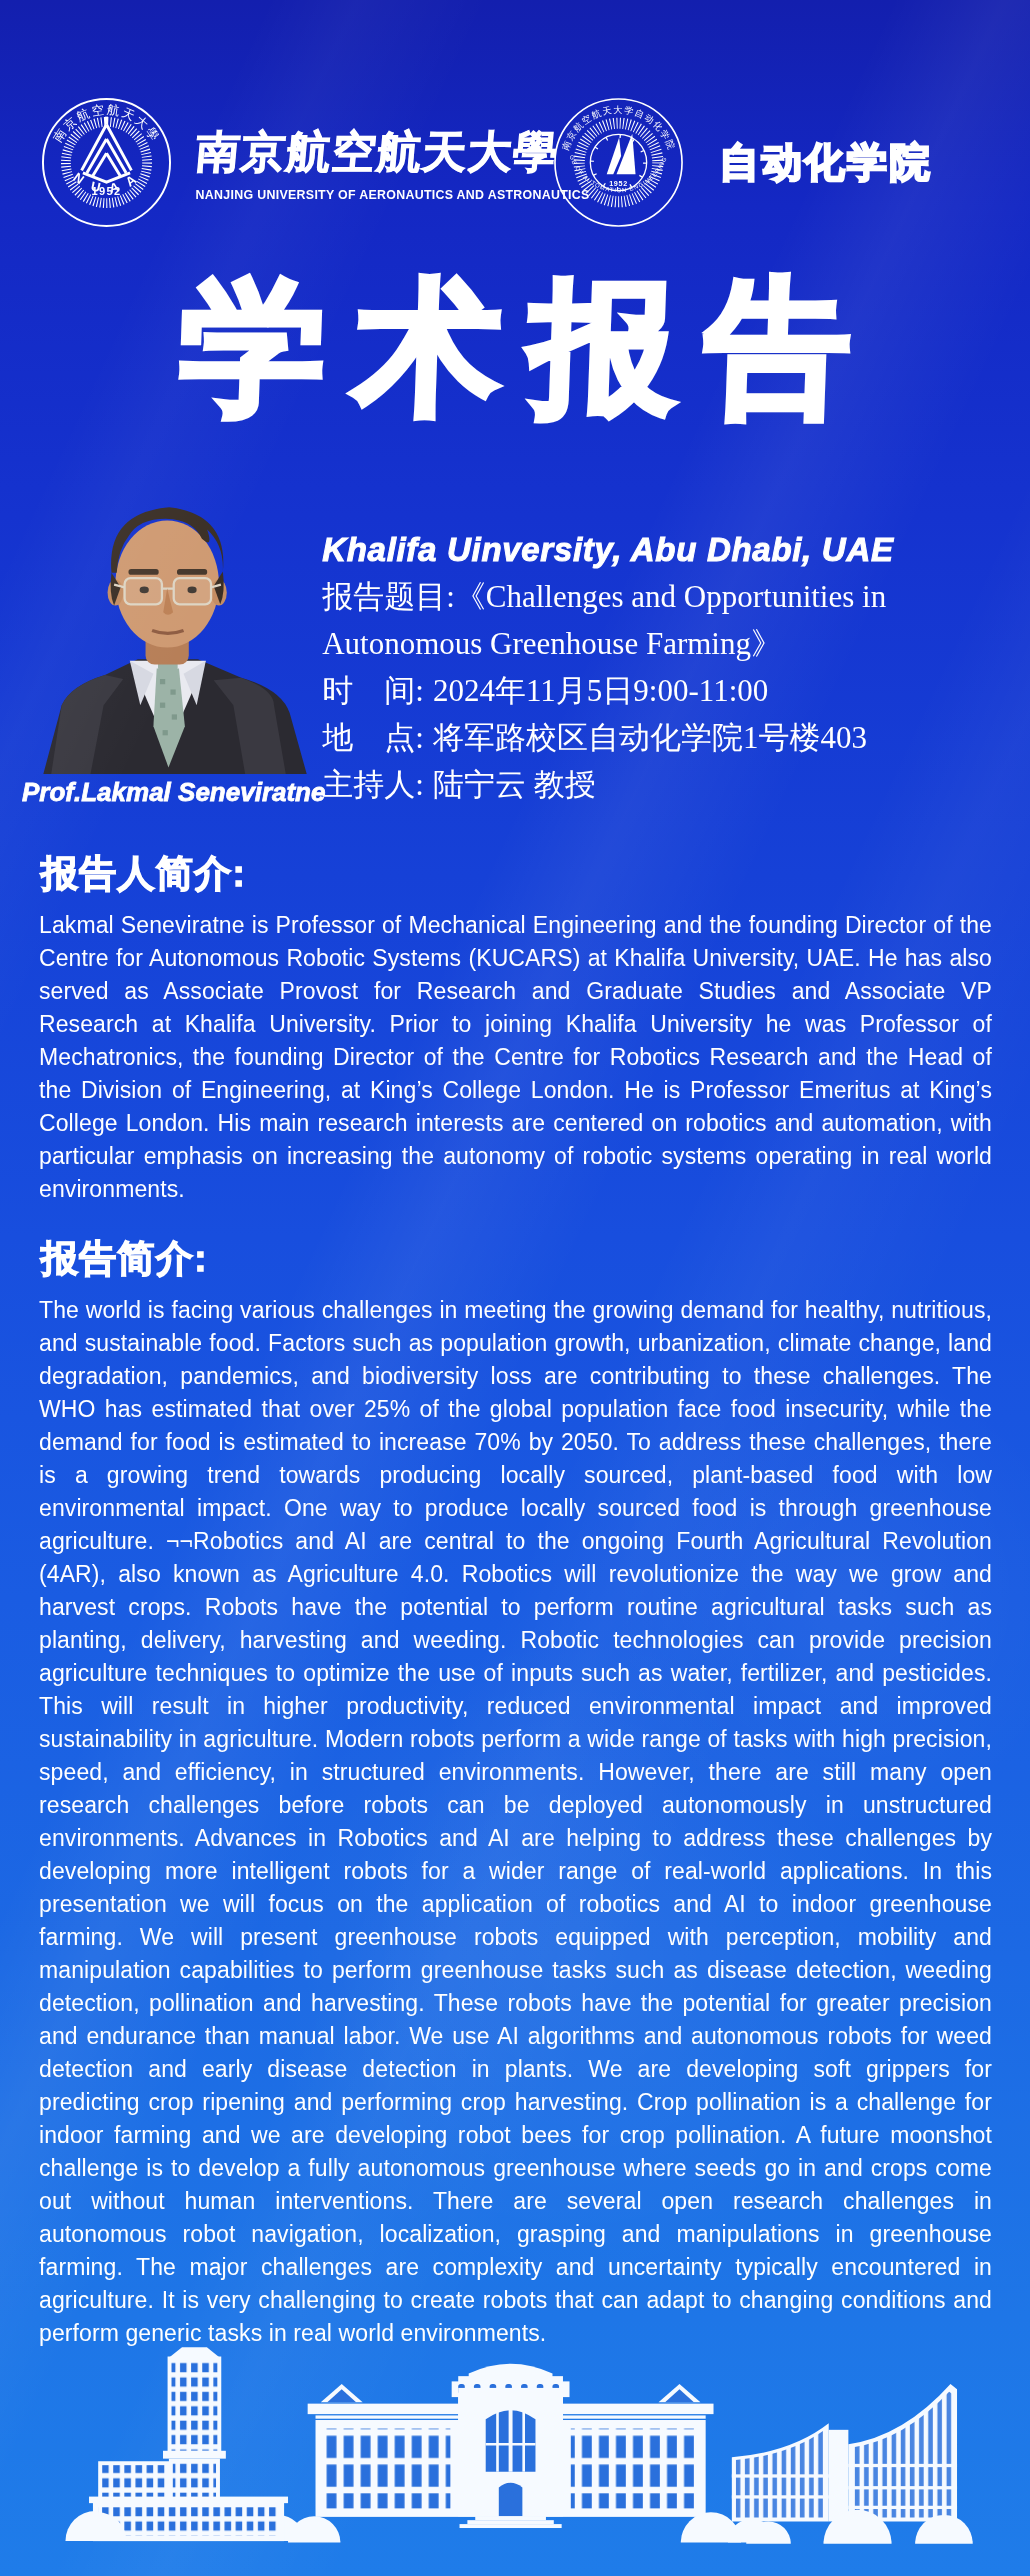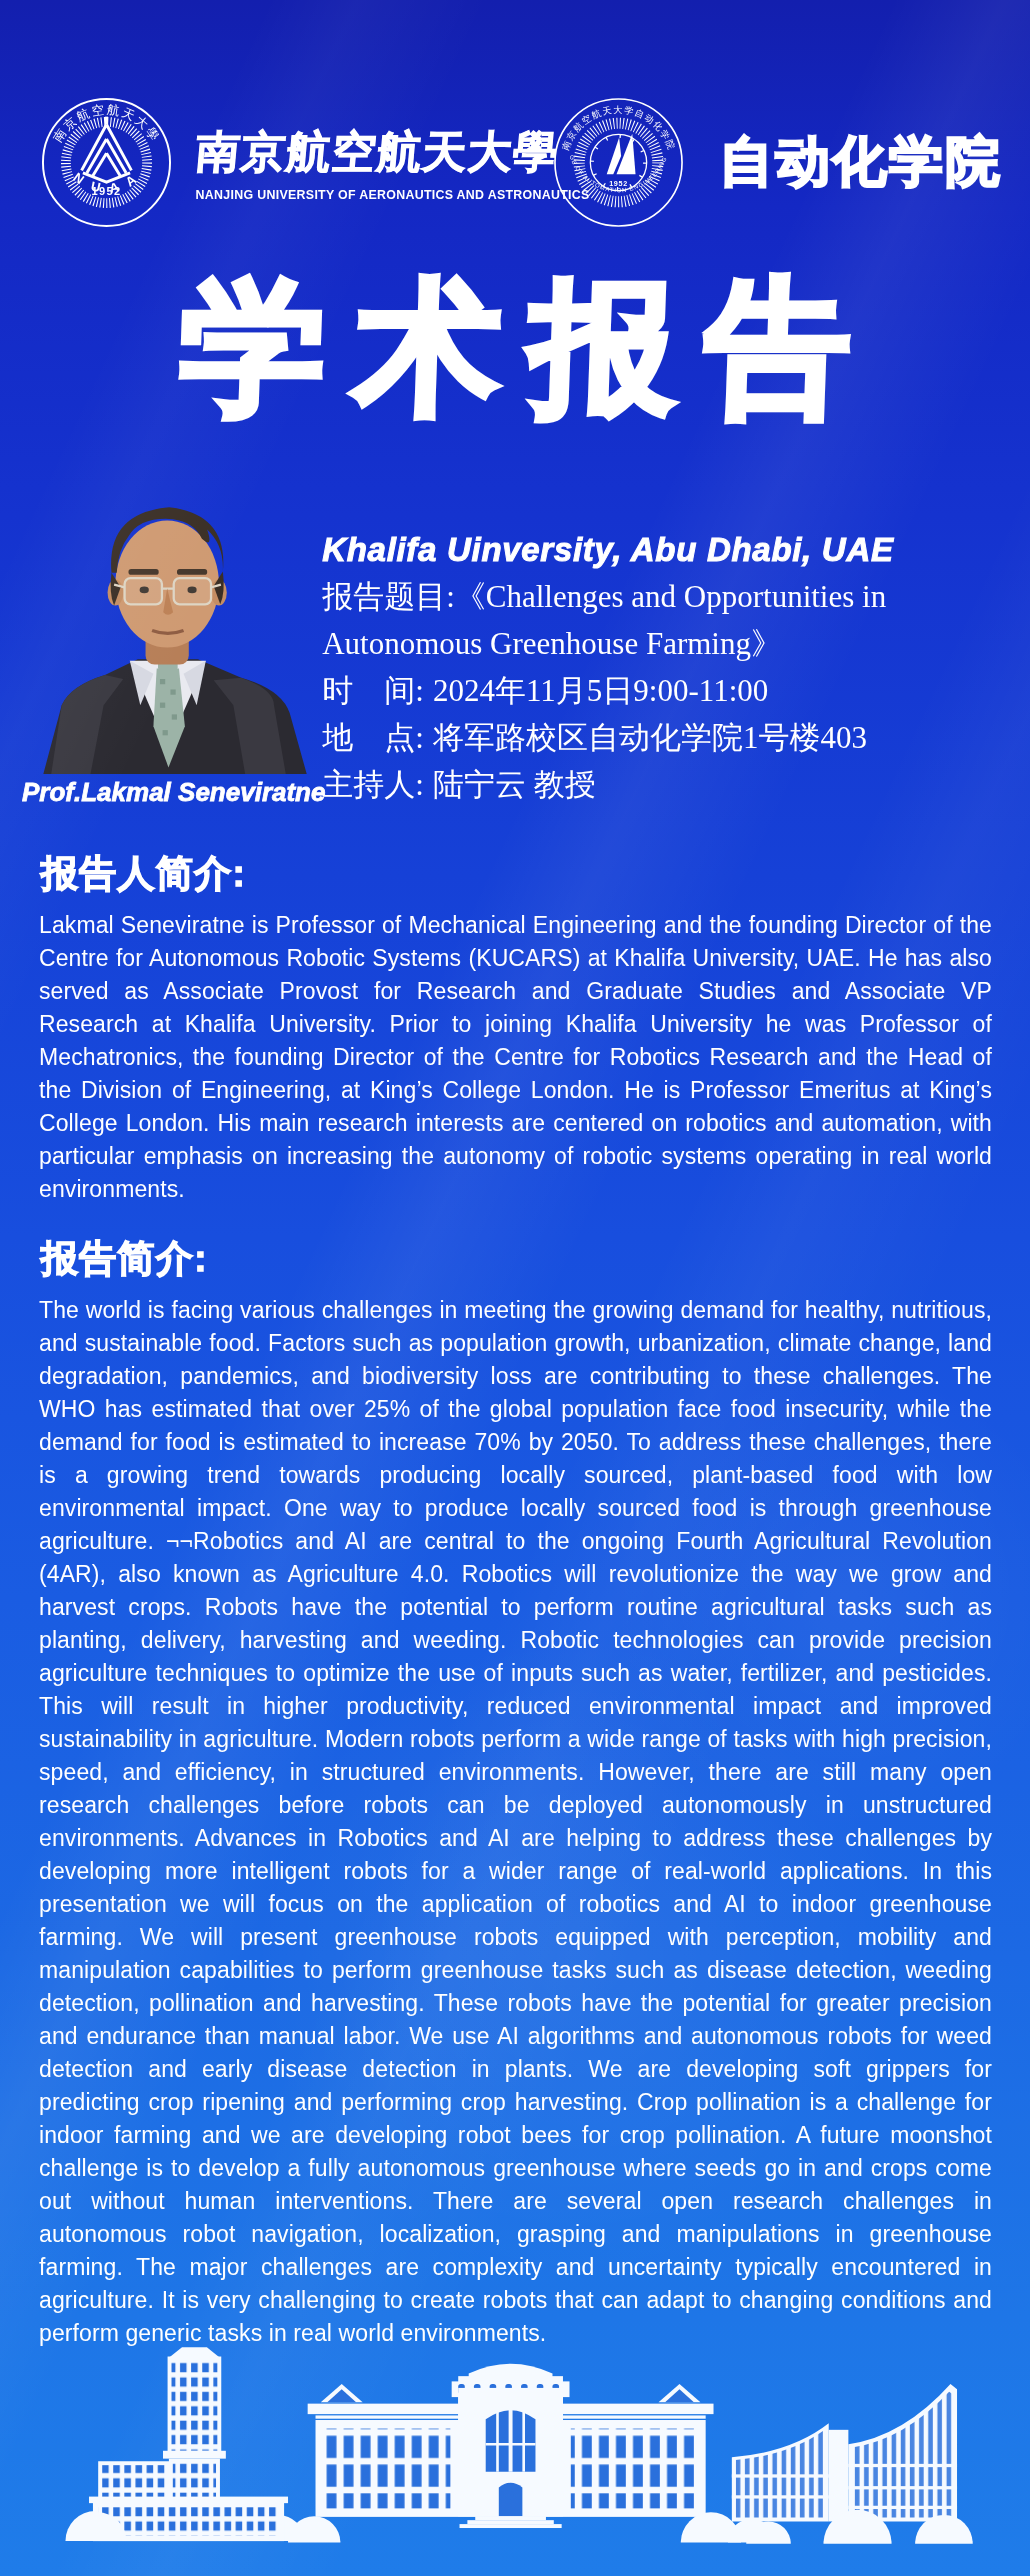--- a/index.html
+++ b/index.html
@@ -22,21 +22,21 @@
   .emblem-text{fill:#fff;font-family:"Liberation Sans",sans-serif;}
   .name-block{margin-left:23.6px;width:342px;flex:none;}
   .name-zh{
     font-family:"Liberation Serif",serif;font-size:44px;font-weight:700;
     letter-spacing:1.3px;white-space:nowrap;transform:skewX(-5deg);
     -webkit-text-stroke:1px #fff;
   }
   .name-en{font-size:12.4px;font-weight:700;letter-spacing:0.3px;margin-top:5.2px;white-space:nowrap;}
   .logo-auto{margin-left:15.7px;}
   .college-name{
-    font-size:54px;font-weight:900;margin-left:35px;letter-spacing:2.6px;
+    font-size:40px;font-weight:900;margin-left:35px;letter-spacing:2.6px;
     white-space:nowrap;-webkit-text-stroke:2.6px #fff;
   }
   .main-title{
     margin:42px 0 0;text-align:center;font-size:145px;line-height:156px;font-weight:900;
     letter-spacing:30px;text-indent:30px;-webkit-text-stroke:5.9px #fff;transform:skewX(-2deg);
   }
   .speaker-row{display:flex;margin:63px 22px 0 22px;}
   .photo-col{margin:0;width:291px;flex:none;}
   .photo{display:block;width:291px;height:285px;}
   .caption{

